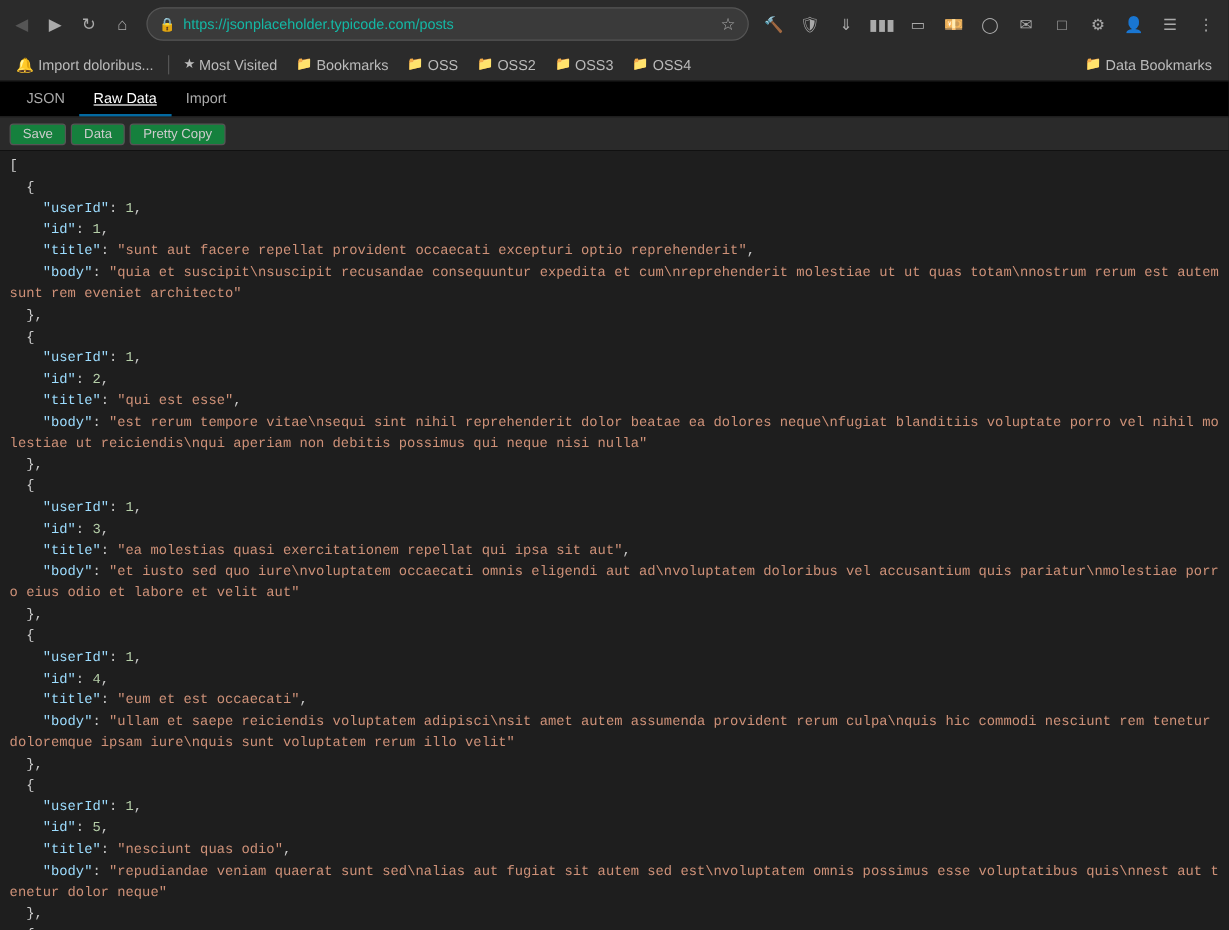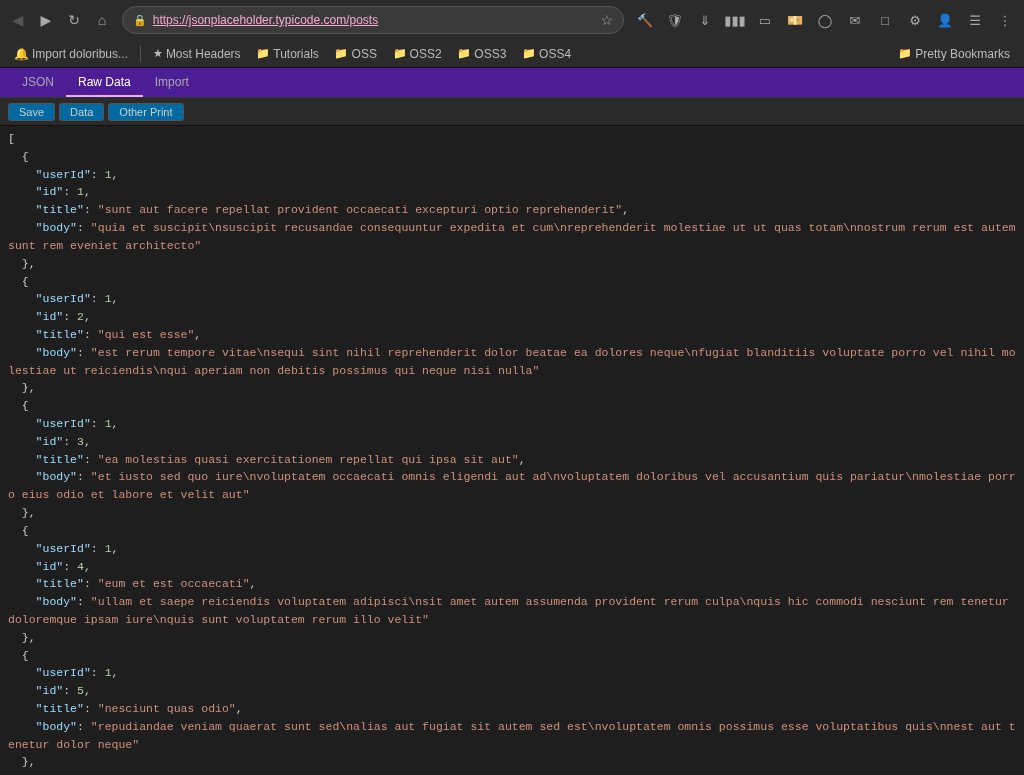--- a/index.html
+++ b/index.html
@@ -32,21 +32,21 @@
       border: 1px solid #555;
       border-radius: 20px;
       padding: 3px 10px;
       height: 28px;
       gap: 6px;
       max-width: 600px;
       margin: 0 4px;
     }
 
     .address-bar .lock-icon { color: #aaa; font-size: 11px; }
-    .address-text { color: #f9a8d4; font-size: 12px; flex: 1; text-decoration: underline; }
+    .address-text { color: #14b8a6; font-size: 12px; flex: 1; }
     .star-btn { background: none; border: none; color: #aaa; cursor: pointer; font-size: 14px; }
 
     .toolbar-icons {
       display: flex; align-items: center; gap: 4px; margin-left: auto;
     }
     .toolbar-icon {
       width: 26px; height: 26px;
       background: none; border: none;
       color: #aaa; cursor: pointer;
       display: flex; align-items: center; justify-content: center;
@@ -71,50 +71,51 @@
       white-space: nowrap;
     }
     .bookmark-folder-icon { font-size: 11px; }
     .bookmarks-bar .separator { width: 1px; height: 16px; background: #555; margin: 0 2px; }
     .other-bookmarks { margin-left: auto; }
 
     
     .json-tab-bar {
       display: flex;
       align-items: center;
-      background: #4c1d95;
+      background: #000000;
       border-bottom: 1px solid #333;
       padding: 0 10px;
       height: 30px;
     }
     .json-tab {
       padding: 6px 12px;
       cursor: pointer;
       color: #aaa;
       font-size: 12px;
       border-bottom: 2px solid transparent;
     }
     .json-tab.active {
       color: #fff;
-      border-bottom: 2px solid #f0abfc;
+      border-bottom: 2px solid #0369a1;
+      text-decoration: underline;
     }
 
     
     .action-bar {
       display: flex;
       align-items: center;
       background: #2a2a2a;
       padding: 4px 8px;
       gap: 4px;
       border-bottom: 1px solid #111;
       height: 28px;
     }
     .action-btn {
       padding: 2px 10px;
-      background: #0369a1;
+      background: #15803d;
       border: 1px solid #555;
       color: #ccc;
       font-size: 11px;
       cursor: pointer;
       border-radius: 3px;
     }
 
     
     .content-area {
       display: flex;
@@ -180,60 +181,60 @@
   </div>
 
   <div class="bookmarks-bar">
     <div class="bookmark-item">
       <span>🔔</span>
       <span>Import doloribus...</span>
     </div>
     <div class="separator"></div>
     <div class="bookmark-item">
       <span class="bookmark-folder-icon">★</span>
-      <span>Most Headers</span>
-    </div>
-    <div class="bookmark-item">
-      <span class="bookmark-folder-icon">📁</span>
-      <span>Tutorials</span>
+      <span>Most Visited</span>
+    </div>
+    <div class="bookmark-item">
+      <span class="bookmark-folder-icon">📁</span>
+      <span>Bookmarks</span>
     </div>
     <div class="bookmark-item">
       <span class="bookmark-folder-icon">📁</span>
       <span>OSS</span>
     </div>
     <div class="bookmark-item">
       <span class="bookmark-folder-icon">📁</span>
       <span>OSS2</span>
     </div>
     <div class="bookmark-item">
       <span class="bookmark-folder-icon">📁</span>
       <span>OSS3</span>
     </div>
     <div class="bookmark-item">
       <span class="bookmark-folder-icon">📁</span>
       <span>OSS4</span>
     </div>
     <div class="bookmark-item other-bookmarks">
       <span class="bookmark-folder-icon">📁</span>
-      <span>Pretty Bookmarks</span>
+      <span>Data Bookmarks</span>
     </div>
   </div>
 
 </div>
 
 <div class="json-tab-bar">
   <div class="json-tab">JSON</div>
   <div class="json-tab active">Raw Data</div>
   <div class="json-tab">Import</div>
 </div>
 
 <div class="action-bar">
   <button class="action-btn">Save</button>
   <button class="action-btn">Data</button>
-  <button class="action-btn">Other Print</button>
+  <button class="action-btn">Pretty Copy</button>
 </div>
 
 <div class="content-area">
   <div class="json-content" id="json-display">[
   {
     <span class="json-key">"userId"</span>: <span class="json-num">1</span>,
     <span class="json-key">"id"</span>: <span class="json-num">1</span>,
     <span class="json-key">"title"</span>: <span class="json-str">"sunt aut facere repellat provident occaecati excepturi optio reprehenderit"</span>,
     <span class="json-key">"body"</span>: <span class="json-str">"quia et suscipit\nsuscipit recusandae consequuntur expedita et cum\nreprehenderit molestiae ut ut quas totam\nnostrum rerum est autem sunt rem eveniet architecto"</span>
   },

